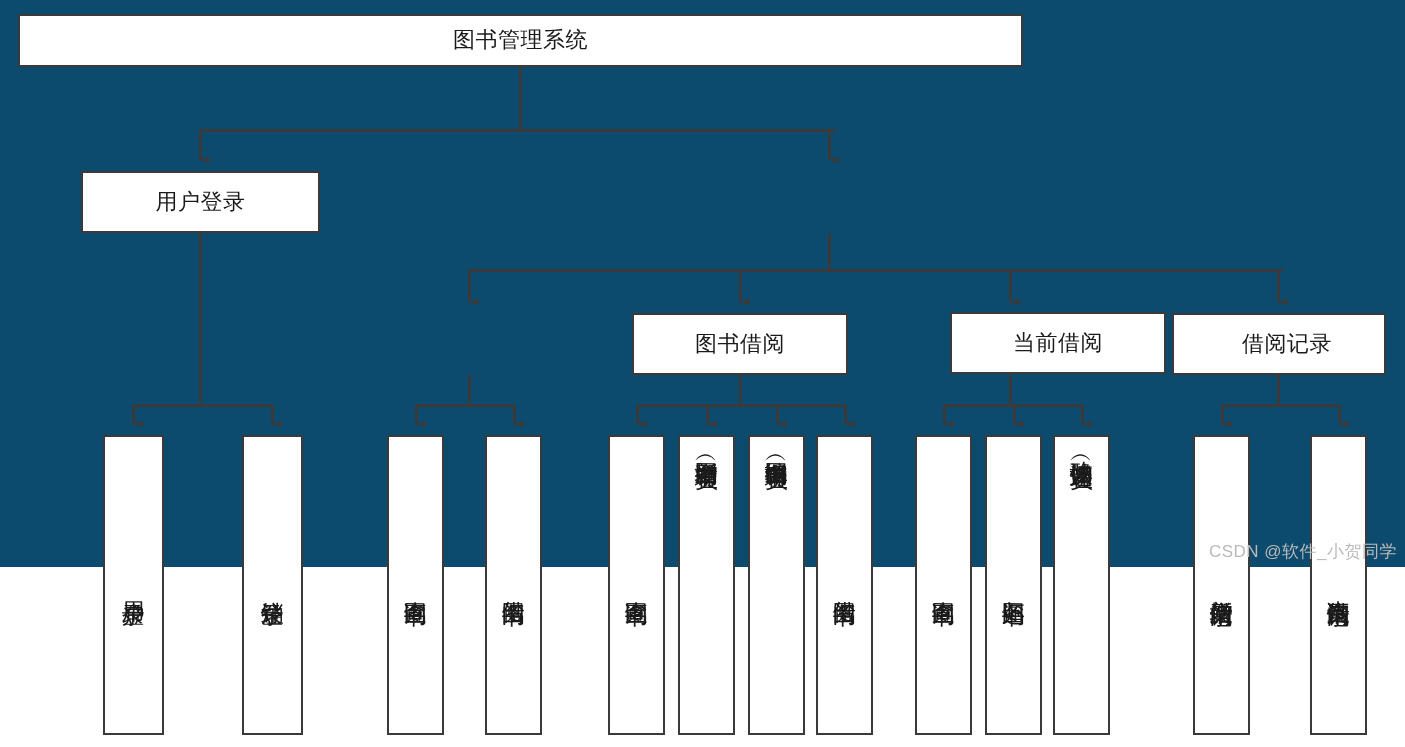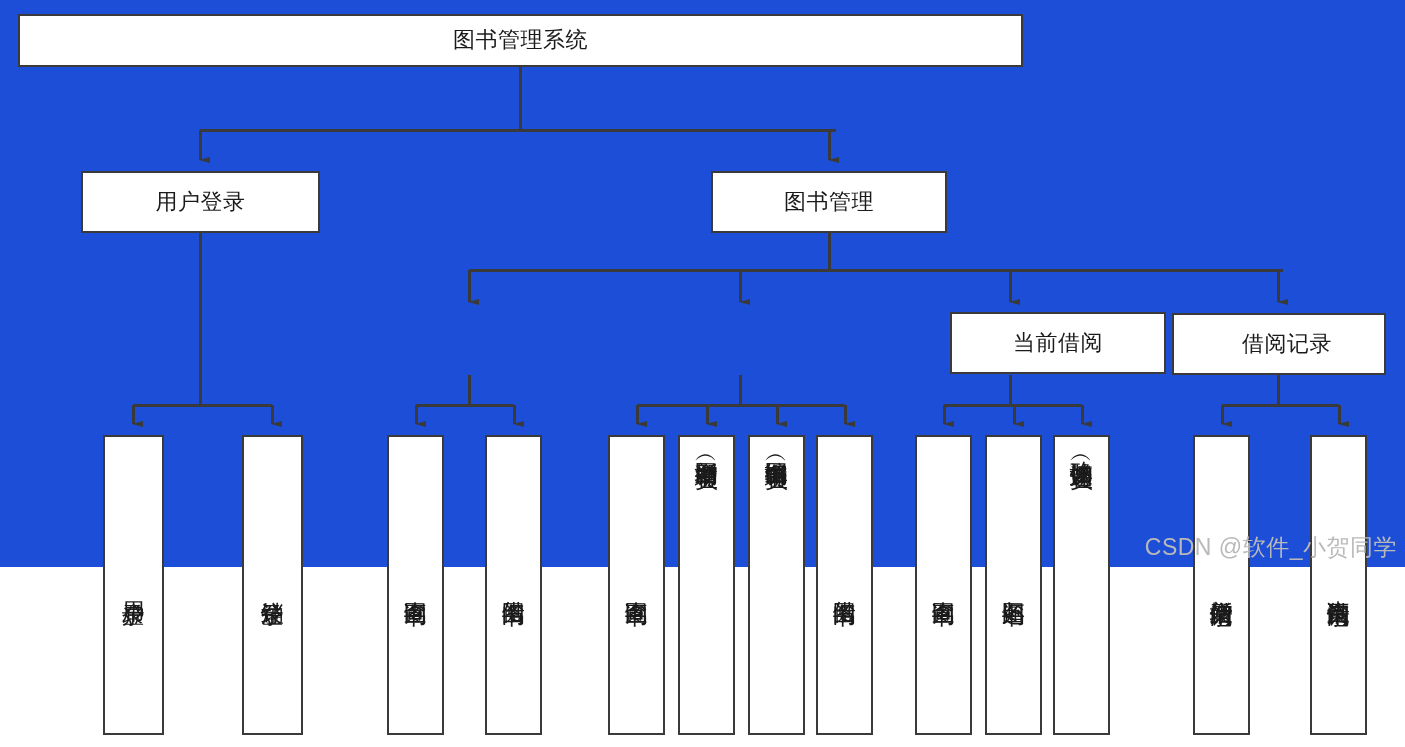--- a/index.html
+++ b/index.html
@@ -10,21 +10,21 @@
   body {
     width: 1405px;
     height: 747px;
     overflow: hidden;
     font-family: "Liberation Sans", "DejaVu Sans", sans-serif;
   }
   #diagram-root {
     position: relative;
     width: 1405px;
     height: 567px;
-    background: #1d4ed8;
+    background: #0c4a6e;
   }
   svg.edges {
     position: absolute;
     left: 0;
     top: 0;
     width: 1405px;
     height: 747px;
     pointer-events: none;
   }
   .node {
@@ -60,21 +60,21 @@
     margin: 0 auto;
   }
   .node.vertical.centered {
     align-items: center;
     padding-top: 0;
   }
   .watermark {
     position: absolute;
     right: 8px;
     bottom: 4px;
-    font-size: 23px;
+    font-size: 17px;
     color: #b9b9b9;
     white-space: nowrap;
     letter-spacing: 0.5px;
     margin-top: 20px;
   }
 </style>
 </head>
 <body>
 
 <div id="diagram-root">
@@ -129,24 +129,24 @@
     </g>
   </svg>
 
   <div class="node horizontal" style="left:18px; top:14px; width:1005px; height:53px;">
     <span class="node-label">图书管理系统</span>
   </div>
 
   <div class="node horizontal" style="left:81px; top:171px; width:239px; height:62px;">
     <span class="node-label">用户登录</span>
   </div>
-  <div class="node horizontal" style="left:711px; top:171px; width:236px; height:62px;">
-    <span class="node-label">图书管理</span>
+
+  <div class="node horizontal" style="left:632px; top:313px; width:216px; height:62px;">
+    <span class="node-label">图书借阅</span>
   </div>
-
   <div class="node horizontal" style="left:902px; top:312px; width:216px; height:62px;margin-left:48px;">
     <span class="node-label">当前借阅</span>
   </div>
   <div class="node horizontal" style="left:1172px; top:313px; width:214px; height:62px;padding-left:16px;">
     <span class="node-label">借阅记录</span>
   </div>
 
   <div class="node vertical centered" style="left:103px; top:435px; width:61px; height:300px;">
     <span class="node-label">用户登录</span>
   </div>

